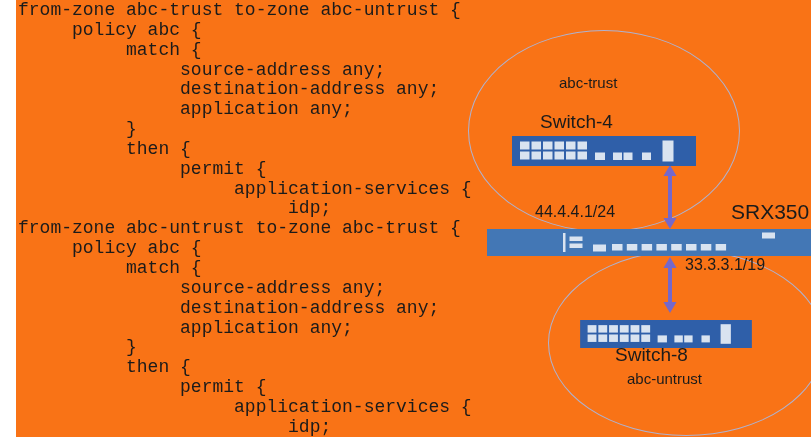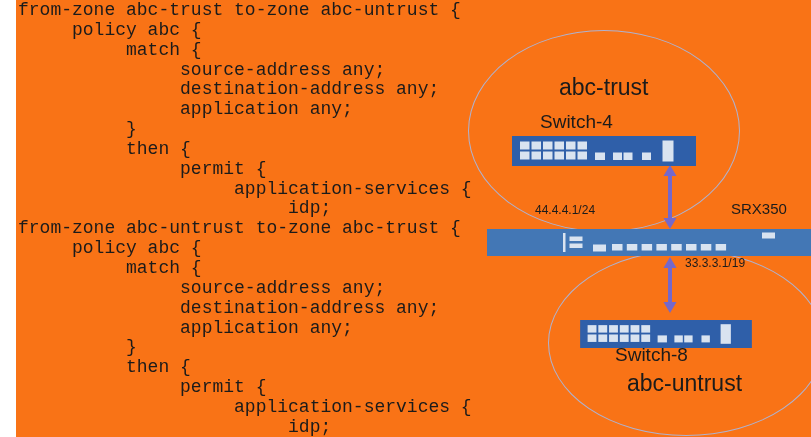--- a/index.html
+++ b/index.html
@@ -15,24 +15,24 @@
   .e-trust{left:452px;top:30px;width:270px;height:200px;}
   .e-untrust{left:532px;top:250px;width:274px;height:184px;}
   .device{position:absolute;z-index:3;display:block;}
   .dev-switch1{left:496px;top:136px;width:184px;height:30px;}
   .dev-srx{left:471px;top:229px;width:330px;height:27px;}
   .dev-switch2{left:559px;top:320px;width:182px;height:28px;}
   .arrow{position:absolute;z-index:2;display:block;}
   .arrow1{left:645px;top:165px;width:18px;height:64px;}
   .arrow2{left:645px;top:257px;width:18px;height:56px;}
   .lbl{position:absolute;z-index:4;white-space:nowrap;color:var(--text,#1b1b1b);}
-  .lbl-zone{font-size:23px;}
+  .lbl-zone{font-size:15px;}
   .lbl-dev{font-size:19px;}
-  .lbl-ip{font-size:12px;text-align:center;}
-  .lbl-srx{font-size:15px;}
+  .lbl-ip{font-size:16px;text-align:center;}
+  .lbl-srx{font-size:21px;}
   .l-trust{left:543px;top:74px;}
   .l-switch1{left:524px;top:111px;}
   .l-ip-top{left:519px;top:203px;}
   .l-srx{left:715px;top:200px;}
   .l-ip-bottom{left:669px;top:256px;}
   .l-switch2{left:599px;top:344px;}
   .l-untrust{left:611px;top:370px;}
 </style>
 </head>
 <body>

